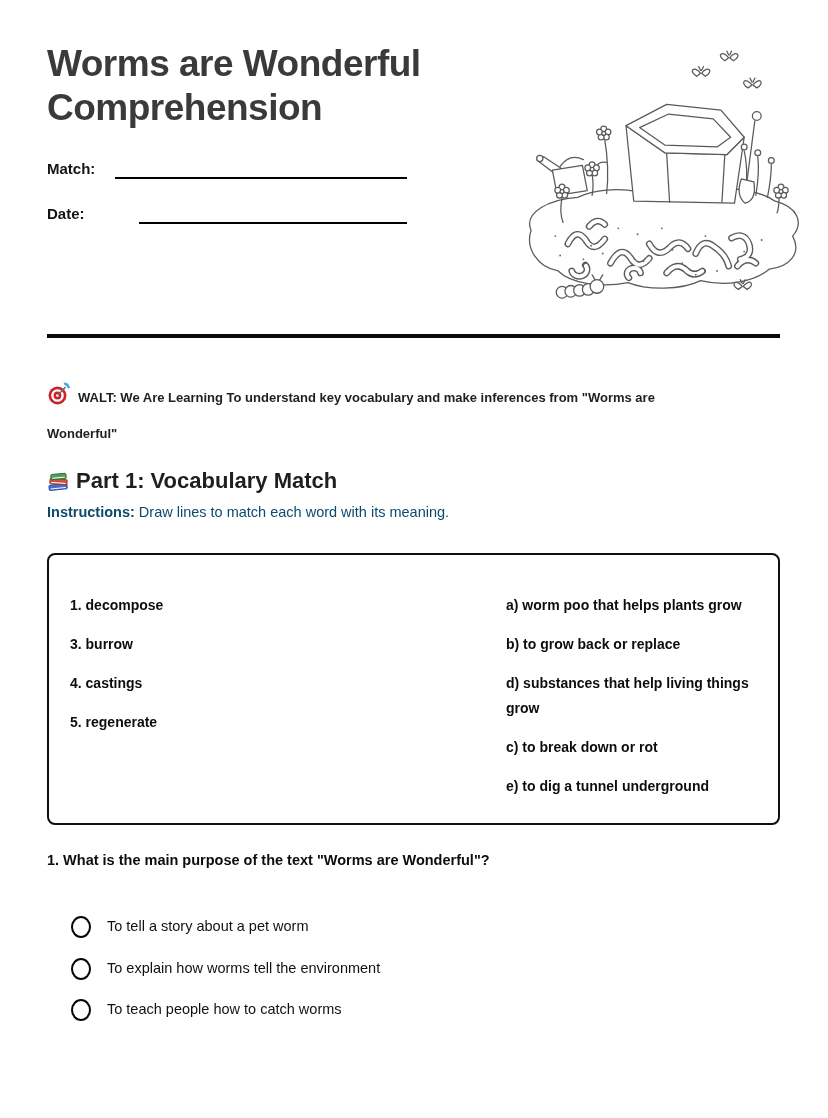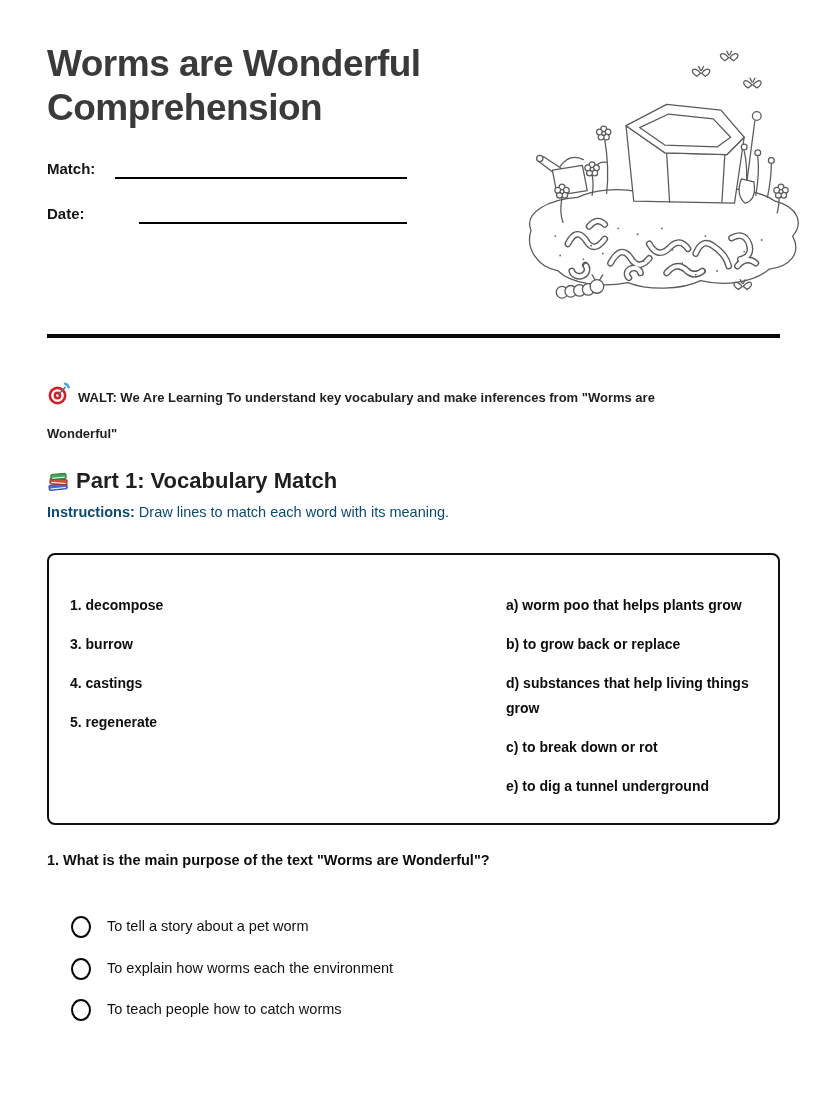--- a/index.html
+++ b/index.html
@@ -262,21 +262,21 @@
 
   <p class="question">1. What is the main purpose of the text "Worms are Wonderful"?</p>
 
   <div class="options">
     <div class="option-row">
       <span class="radio"></span>
       <span class="option-label">To tell a story about a pet worm</span>
     </div>
     <div class="option-row">
       <span class="radio"></span>
-      <span class="option-label">To explain how worms each the environment</span>
+      <span class="option-label">To explain how worms tell the environment</span>
     </div>
     <div class="option-row">
       <span class="radio"></span>
       <span class="option-label">To teach people how to catch worms</span>
     </div>
   </div>
 
 </div>
 
 </body></html>

